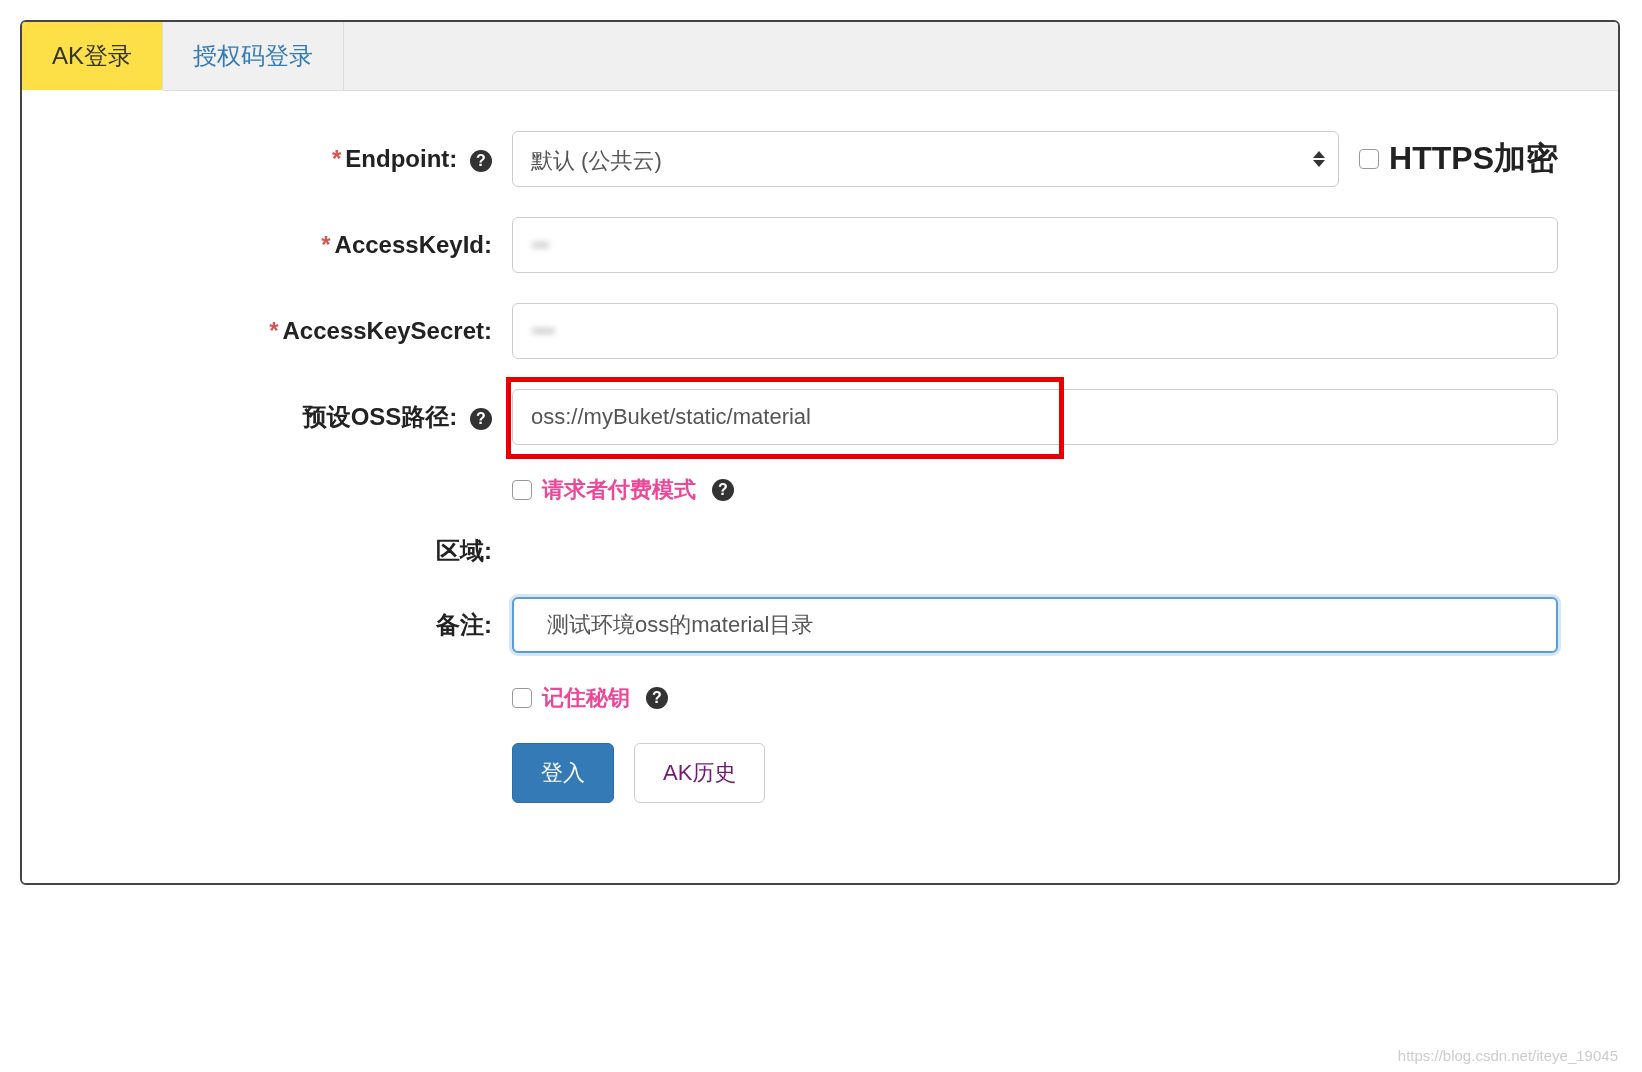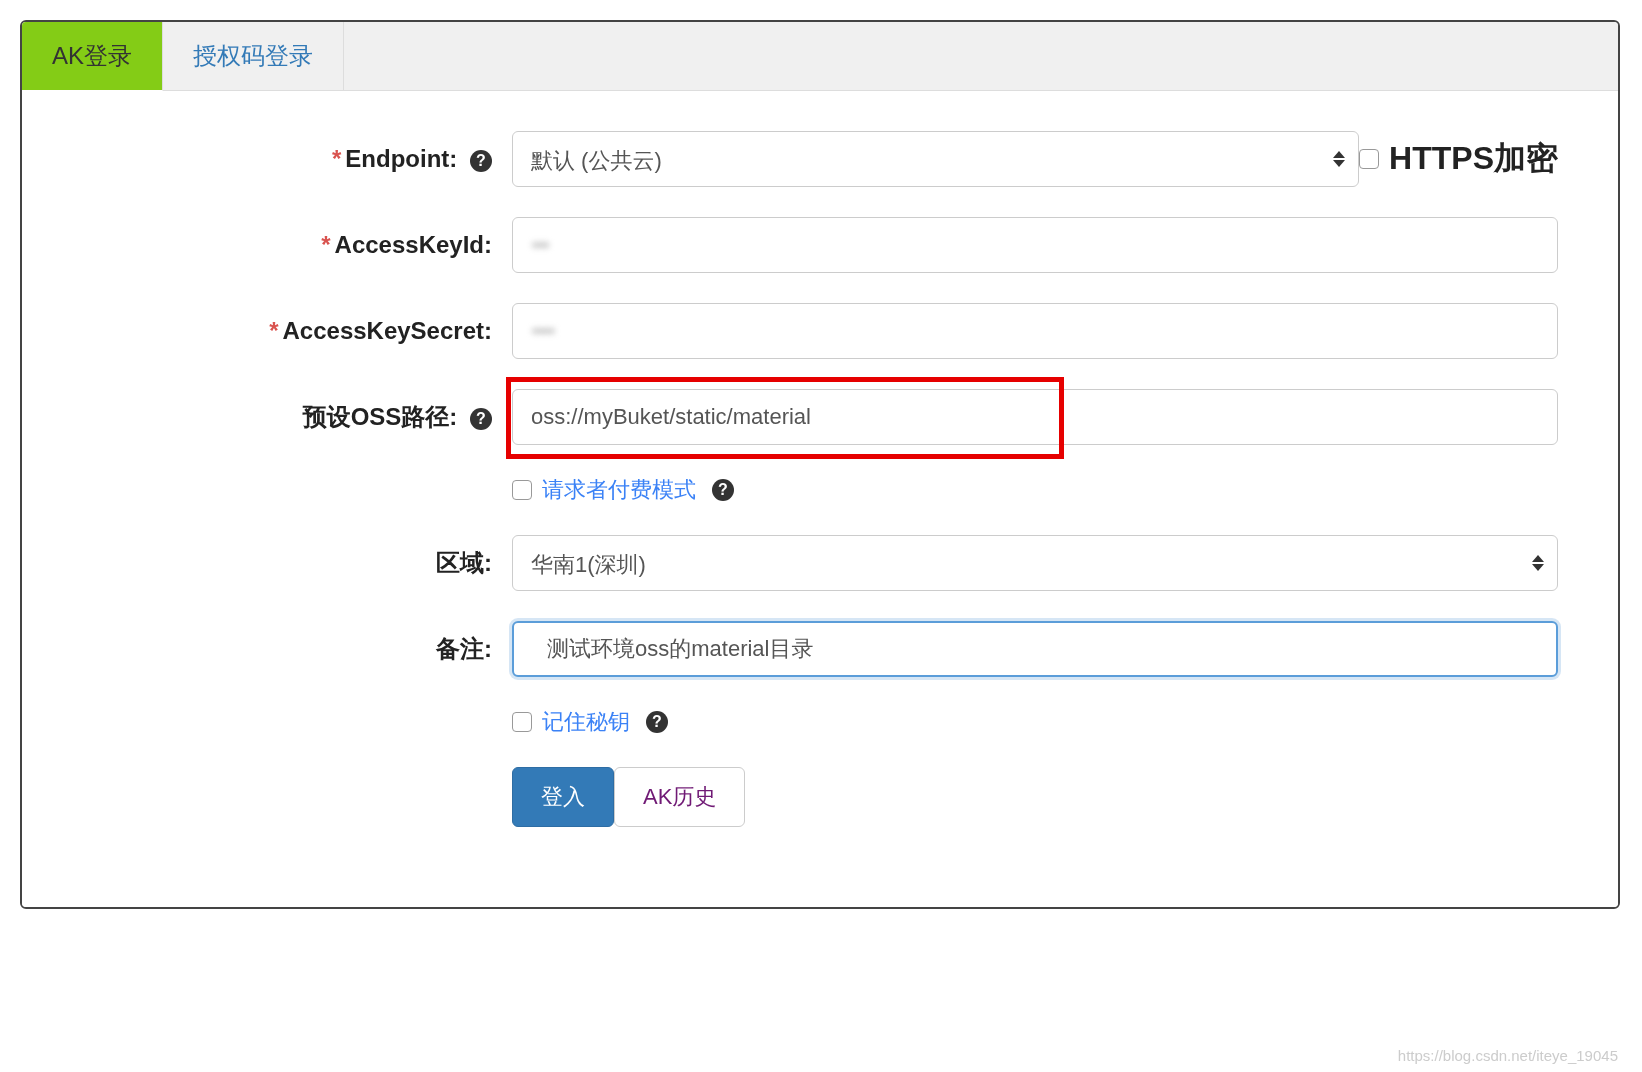--- a/index.html
+++ b/index.html
@@ -28,21 +28,21 @@
     }
     .tab {
       padding: 18px 30px;
       font-size: 24px;
       cursor: pointer;
       border-right: 1px solid #ddd;
       background: #f0f0f0;
       color: #337ab7;
     }
     .tab.active {
-      background: #84cc16;
+      background: #fde047;
       color: #333;
       border-bottom: 1px solid #fff;
       margin-bottom: -1px;
     }
     .tab-content {
       background: #fff;
       padding: 40px 60px 50px 60px;
     }
     .form-row {
       display: flex;
@@ -72,20 +72,21 @@
       font-weight: bold;
       text-align: center;
       line-height: 22px;
       margin-left: 6px;
       vertical-align: middle;
     }
     .input-col {
       flex: 1;
       display: flex;
       align-items: center;
+      gap: 20px;
     }
     .form-control {
       width: 100%;
       padding: 14px 18px;
       font-size: 22px;
       border: 1px solid #ccc;
       border-radius: 6px;
       background: #fff;
       color: #555;
       height: 56px;
@@ -143,22 +144,22 @@
       border-radius: 4px;
       cursor: pointer;
     }
     .checkbox-label {
       font-size: 32px;
       font-weight: 700;
       color: #222;
     }
     .checkbox-label-normal {
       font-size: 22px;
-      font-weight: 400;
-      color: #3b82f6;
+      font-weight: 700;
+      color: #ec4899;
     }
     .highlight-box {
       position: absolute;
       border: 5px solid #e60000;
       pointer-events: none;
       top: -12px;
       left: -6px;
       width: 558px;
       height: 82px;
     }
@@ -273,29 +274,20 @@
           <span class="checkbox-label-normal">请求者付费模式</span>
           <span class="help-icon">?</span>
         </div>
       </div>
     </div>
 
     <div class="form-row">
       <div class="label-col">
         <span>区域:</span>
       </div>
-      <div class="input-col">
-        <div class="select-wrapper" style="flex:1">
-          <div class="select-control">华南1(深圳)</div>
-          <div class="select-arrows">
-            <div class="arrow-up"></div>
-            <div class="arrow-down"></div>
-          </div>
-        </div>
-      </div>
     </div>
 
     <div class="form-row">
       <div class="label-col">
         <span>备注:</span>
       </div>
       <div class="input-col">
         <input type="text" class="form-control focused" value="测试环境oss的material目录" style="">
       </div>
     </div>

